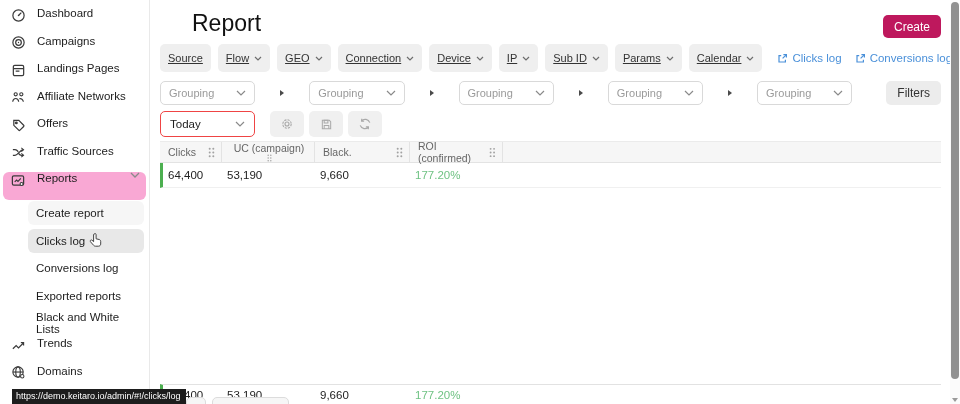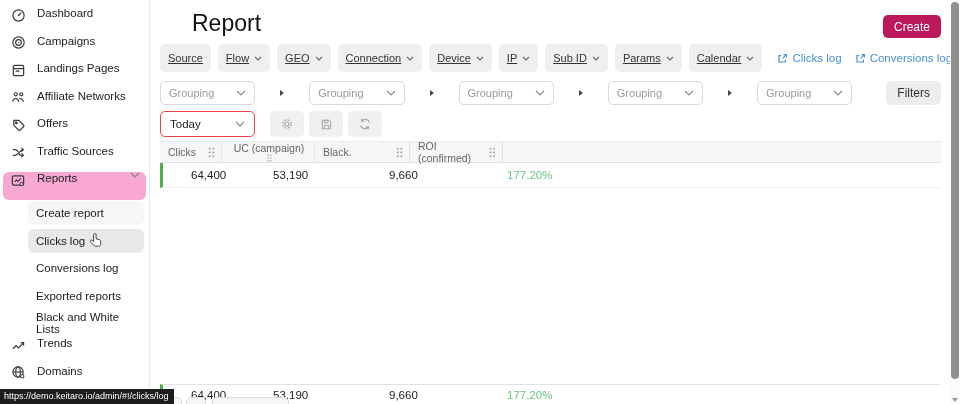--- a/index.html
+++ b/index.html
@@ -81,42 +81,42 @@
   .th { display:flex; align-items:center; justify-content:space-between;
     padding:0 6px 0 8px; height:100%; border-right:1px solid #e3e3e3; }
   .th.c1{width:62px;} .th.c2{width:93px;flex-direction:column;} .th.c3{width:95px;} .th.c4{width:93px;}
   .th.c5{flex:1; border-right:none;}
   .trow, .totals {
     display:flex; align-items:center; border-left:3px solid #4caf50;
     font-size:11.5px; color:#222; background:#fff;
   }
   .trow { height:25px; border-bottom:1px solid #f0f0f0; }
   .totals { height:20px; border-top:1px solid #e2e2e2; }
-  .td { padding-left:5px;margin-left:23px; }
+  .td { padding-left:5px; }
   .td.c1{width:59px;} .td.c2{width:93px;} .td.c3{width:95px;} .td.c4{width:93px;}
   .td.roi { color:#6fc283; }
   .tbody-space { height:196px; background:#fff; }
   
   .pager { position:absolute; left:162px; top:397px; display:flex; align-items:flex-start; }
   .pg { height:18px; border:1px solid #dcdcdc; background:#f6f6f6; border-radius:5px; cursor:pointer; }
   .pg.a{width:20px;} .pg.b{width:20px; margin-left:4px;} .pg.c{width:77px; margin-left:6px;}
   
   .create-btn {
     position:absolute; top:15px; right:19px; height:23px; background:#be185d;
     color:#fff; border:none; border-radius:5px; padding:0 11px; font-size:12px;
     font-family:"Liberation Sans",sans-serif; cursor:pointer;
   }
   
   .scrollbar { position:absolute; right:0; top:0; width:10px; height:404px; background:#fbfbfb; }
   .scroll-thumb { position:absolute; left:1px; top:2px; width:8px; height:377px; background:#909090; border-radius:4px; }
   .scroll-down { position:absolute; left:2px; bottom:2px; width:0; height:0;
     border-left:3px solid transparent; border-right:3px solid transparent; border-top:4px solid #9a9a9a; }
   
   .status-bar {
-    position:absolute; left:0; bottom:0; background:#1d1d1d; color:#fff;
+    position:absolute; left:12px; bottom:0; background:#1d1d1d; color:#fff;
     font-size:9px; padding:2px 5px 3px 4px; white-space:nowrap;
   }
   svg { display:block; }
 </style>
 </head>
 <body>
 
 <nav class="sidebar">
   <div class="side-item">
     <span class="icn">

